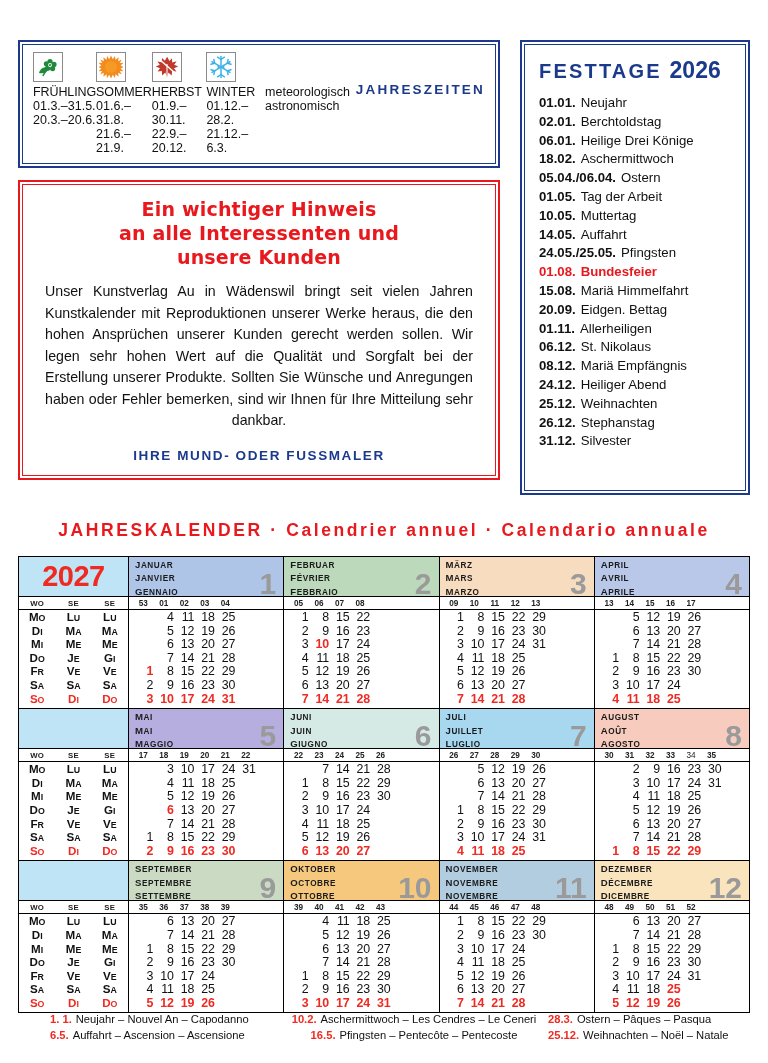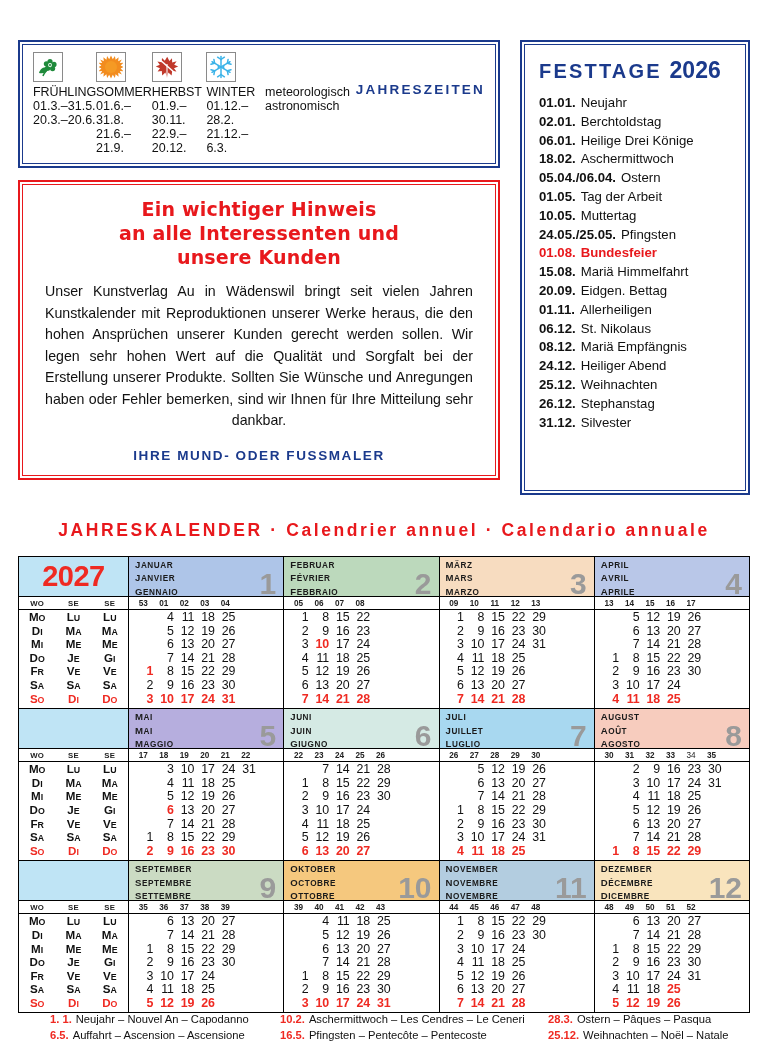--- a/index.html
+++ b/index.html
@@ -153,21 +153,21 @@
 
   
 
   
   .footer { position:absolute; left:18px; top:1012px; width:732px; }
   .foot-row { display:flex; margin-bottom:2px; }
   .foot-item { display:flex; white-space:nowrap; font-size:11.2px; line-height:14px; }
   .foot-item .fd { color:#ef2a22; font-weight:bold; margin-right:4px; }
   .foot-item .ft { color:#111; }
   .fi1 { width: 262px; padding-left: 32px; }
-  .fi2 { width: 268px; }
+  .fi2 { width: 268px; justify-content: center; }
   .fi3 { width: 200px; }
 </style>
 </head>
 <body>
 
 <div class="page">
 
   <div class="top-area">
 
     <div class="top-left">
@@ -305,20 +305,24 @@
               </li>
               <li class="hol-item">
                 <span class="hol-date">01.05.</span>
                 <span class="hol-name">Tag der Arbeit</span>
               </li>
               <li class="hol-item">
                 <span class="hol-date">10.05.</span>
                 <span class="hol-name">Muttertag</span>
               </li>
               <li class="hol-item">
+                <span class="hol-date">14.05.</span>
+                <span class="hol-name">Auffahrt</span>
+              </li>
+              <li class="hol-item">
                 <span class="hol-date">24.05./25.05.</span>
                 <span class="hol-name">Pfingsten</span>
               </li>
               <li class="hol-item hl">
                 <span class="hol-date">01.08.</span>
                 <span class="hol-name">Bundesfeier</span>
               </li>
               <li class="hol-item">
                 <span class="hol-date">15.08.</span>
                 <span class="hol-name">Mariä Himmelfahrt</span>

